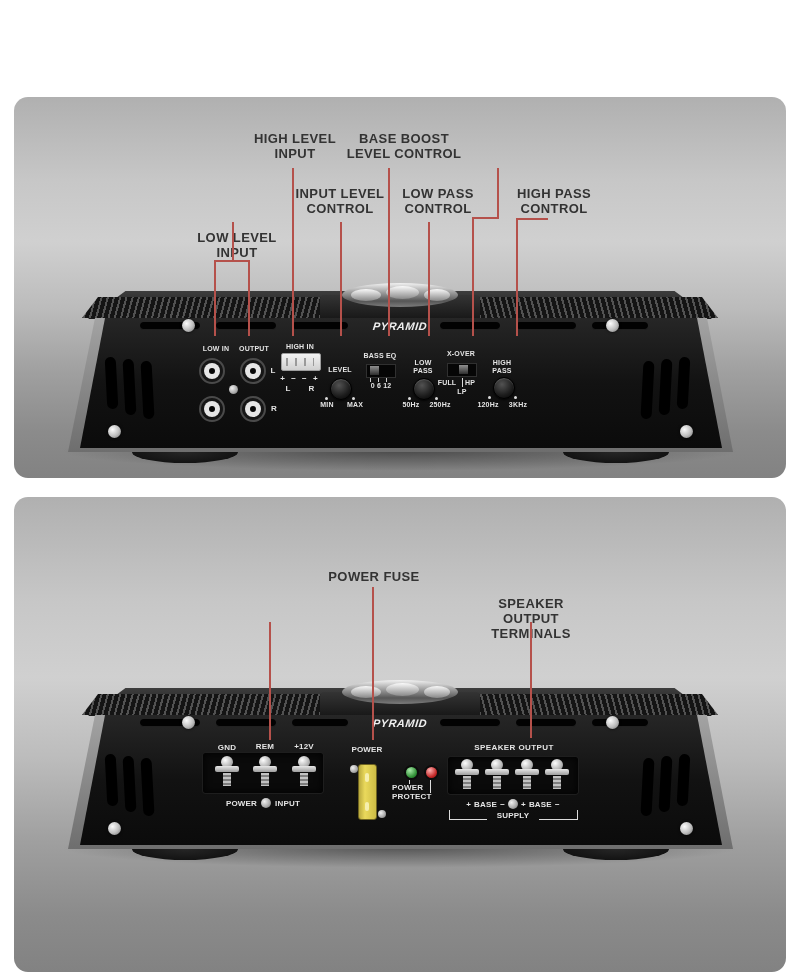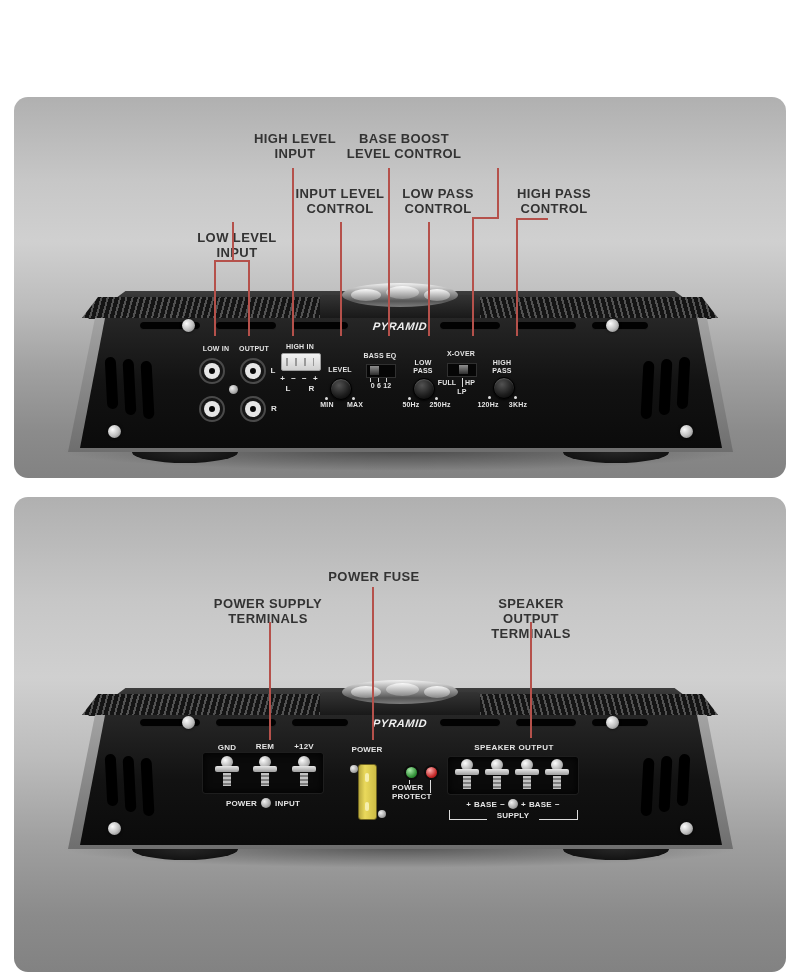--- a/index.html
+++ b/index.html
@@ -326,24 +326,20 @@
     <div class="cline" style="left:214px;top:260px;width:2px;height:76px;"></div>
     <div class="cline" style="left:248px;top:260px;width:2px;height:76px;"></div>
     <div class="cline" style="left:340px;top:222px;width:2px;height:114px;"></div>
     <div class="cline" style="left:428px;top:222px;width:2px;height:114px;"></div>
     <div class="cline" style="left:516px;top:218px;width:32px;height:2px;"></div>
     <div class="cline" style="left:516px;top:218px;width:2px;height:118px;"></div>
 
     <div class="callout" style="left:314px;top:569px;width:120px;">
       <span>POWER FUSE</span>
     </div>
-    <div class="callout" style="left:208px;top:596px;width:120px;">
-      <span>POWER SUPPLY</span><br>
-      <span>TERMINALS</span>
-    </div>
     <div class="callout" style="left:471px;top:596px;width:120px;">
       <span>SPEAKER OUTPUT</span><br>
       <span>TERMINALS</span>
     </div>
     <div class="cline" style="left:372px;top:587px;width:2px;height:153px;"></div>
     <div class="cline" style="left:269px;top:622px;width:2px;height:118px;"></div>
     <div class="cline" style="left:530px;top:622px;width:2px;height:116px;"></div>
 
   </div>
 </div>

